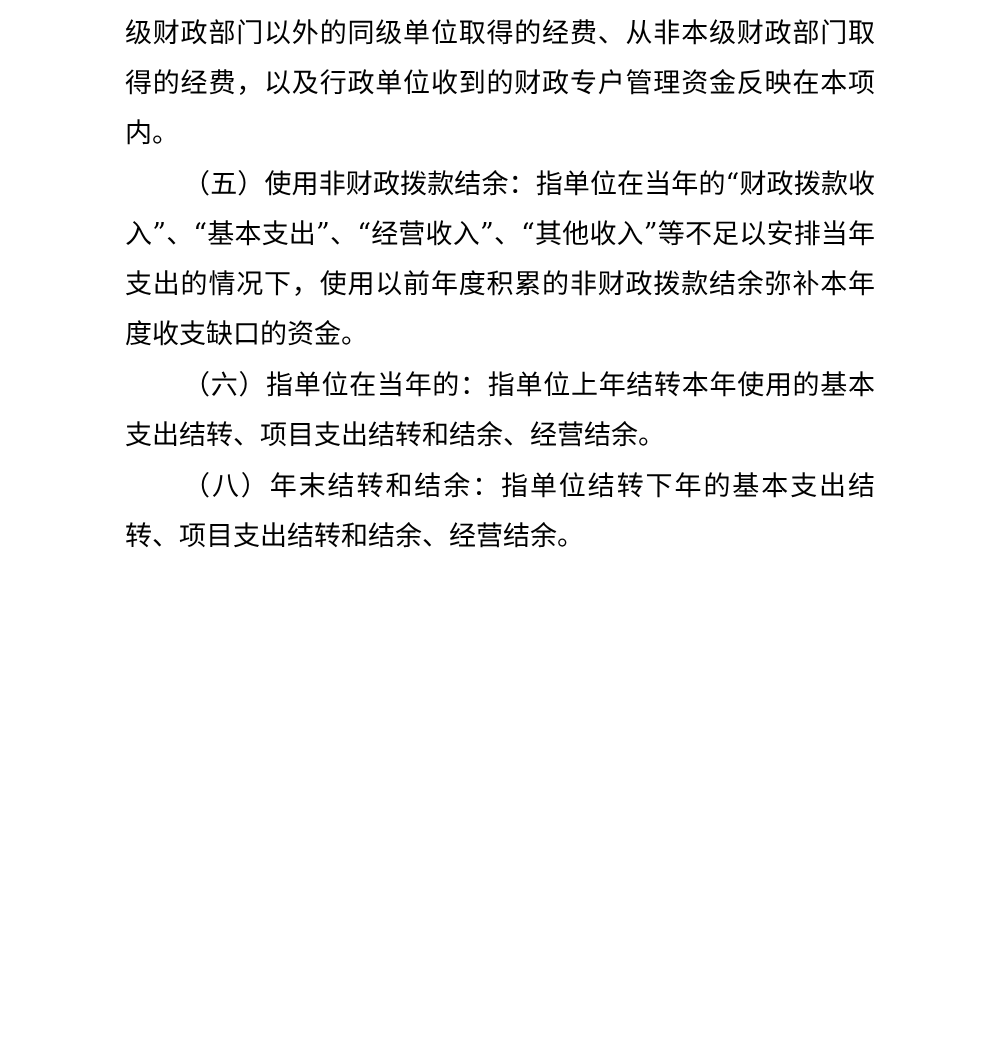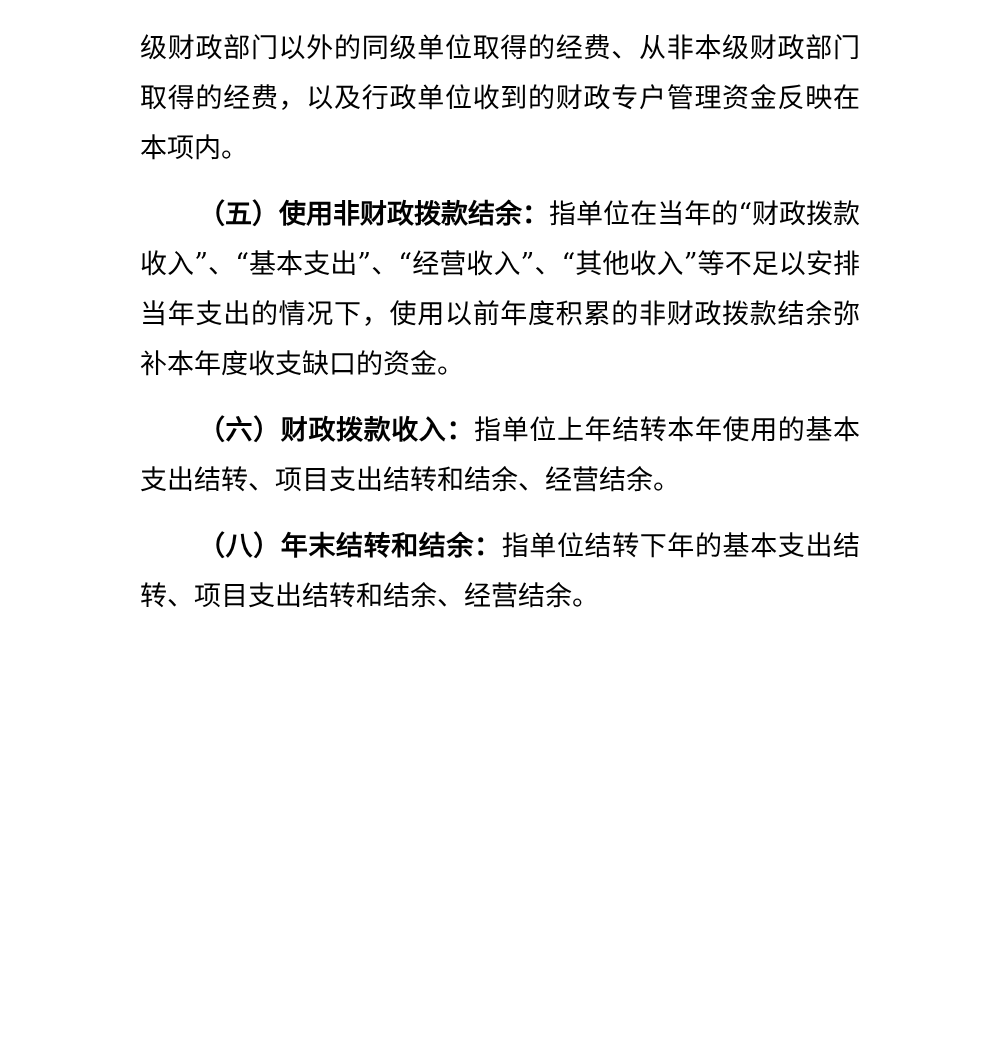--- a/index.html
+++ b/index.html
@@ -14,43 +14,43 @@
     margin: 0 auto;
     background: #ffffff;
     overflow: hidden;
     box-sizing: border-box;
     padding: 7px 124px 0 124px;
   }
   .doc-body {
     width: 752px;
   }
   .para {
-    margin: 16px;
+    margin: 1px;
     padding: 0;
     font-family: "DejaVu Serif", serif;
     font-size: 27px;
     line-height: 50px;
     color: #000000;
     text-align: justify;
     text-justify: inter-character;
     word-break: normal;
   }
   .para.indent {
     text-indent: 58px;
   }
   .para .clause-heading {
-    font-weight: bold;
+    font-weight: normal;
   }
   .para .clause-text {
     font-weight: normal;
   }
 </style>
 </head>
 <body>
 
 <main class="page">
   <div class="doc-body" id="doc-body">
       <p class="para"><span class="clause-text">级财政部门以外的同级单位取得的经费、从非本级财政部门取得的经费，以及行政单位收到的财政专户管理资金反映在本项内。</span></p>
       <p class="para indent"><b class="clause-heading">（五）使用非财政拨款结余：</b><span class="clause-text">指单位在当年的“财政拨款收入”、“基本支出”、“经营收入”、“其他收入”等不足以安排当年支出的情况下，使用以前年度积累的非财政拨款结余弥补本年度收支缺口的资金。</span></p>
-      <p class="para indent"><b class="clause-heading">（六）财政拨款收入：</b><span class="clause-text">指单位上年结转本年使用的基本支出结转、项目支出结转和结余、经营结余。</span></p>
+      <p class="para indent"><b class="clause-heading">（六）指单位在当年的：</b><span class="clause-text">指单位上年结转本年使用的基本支出结转、项目支出结转和结余、经营结余。</span></p>
       <p class="para indent"><b class="clause-heading">（八）年末结转和结余：</b><span class="clause-text">指单位结转下年的基本支出结转、项目支出结转和结余、经营结余。</span></p>
     </div>
 </main>
 
 </body></html>

